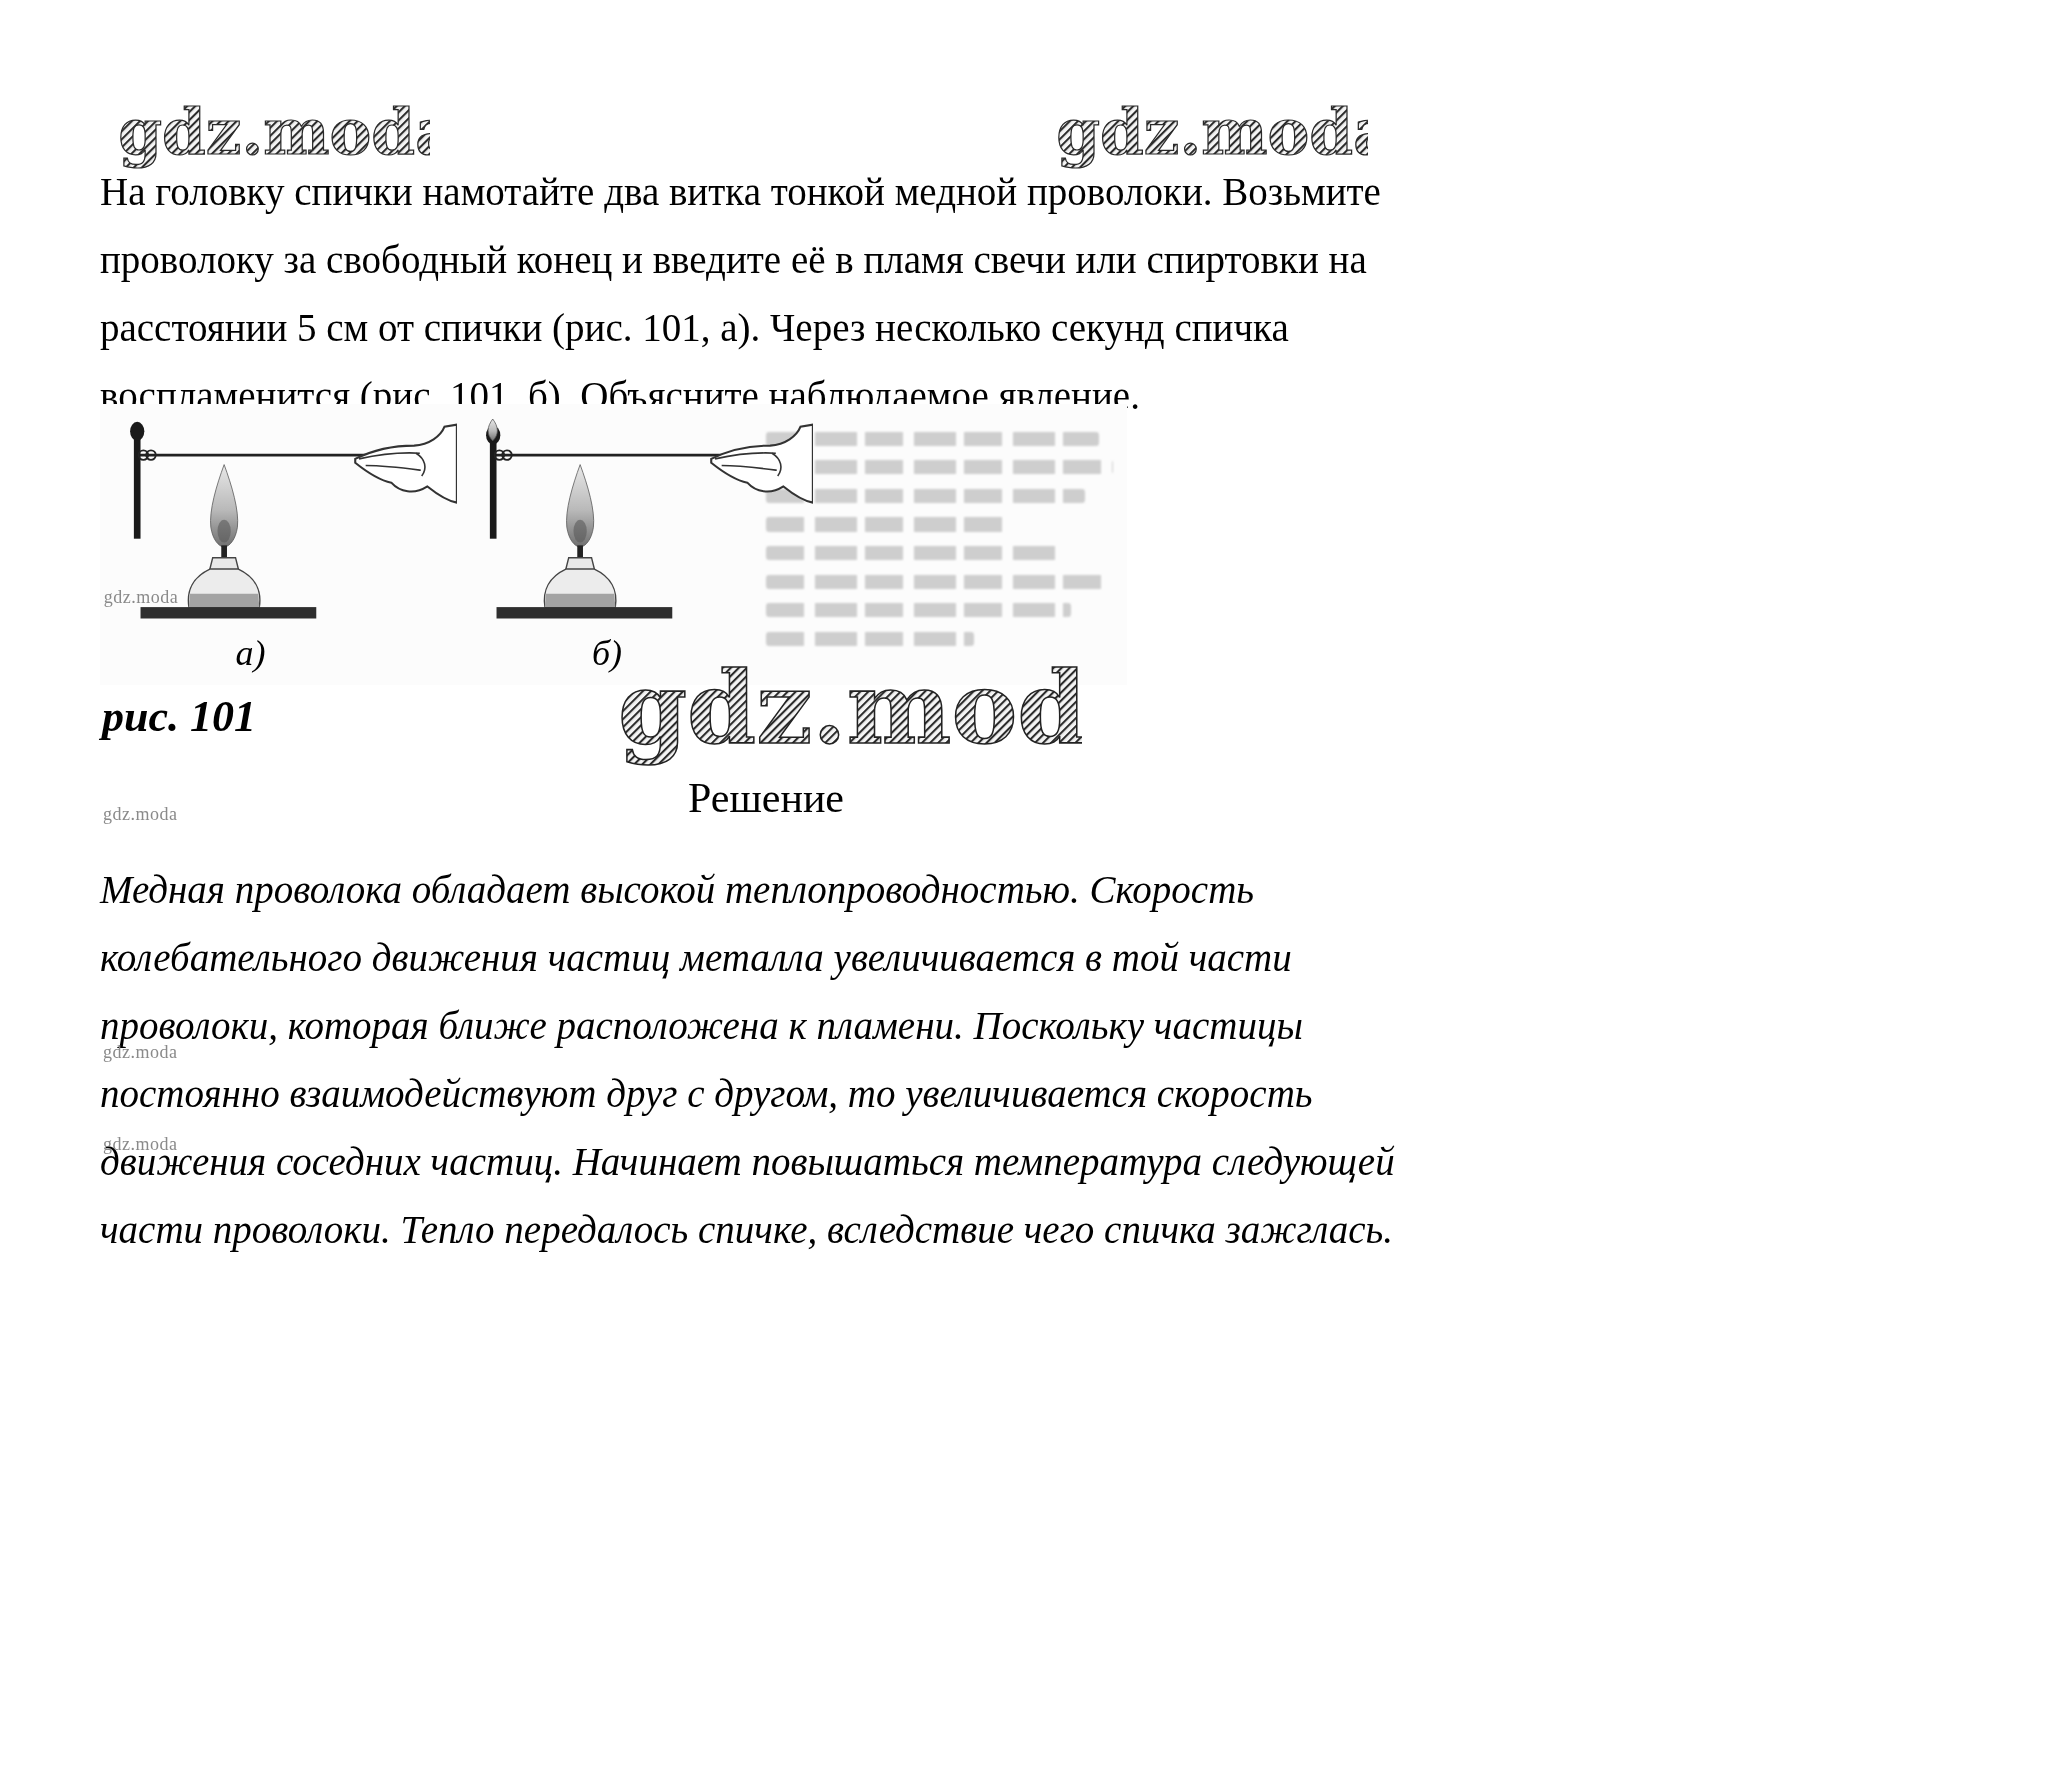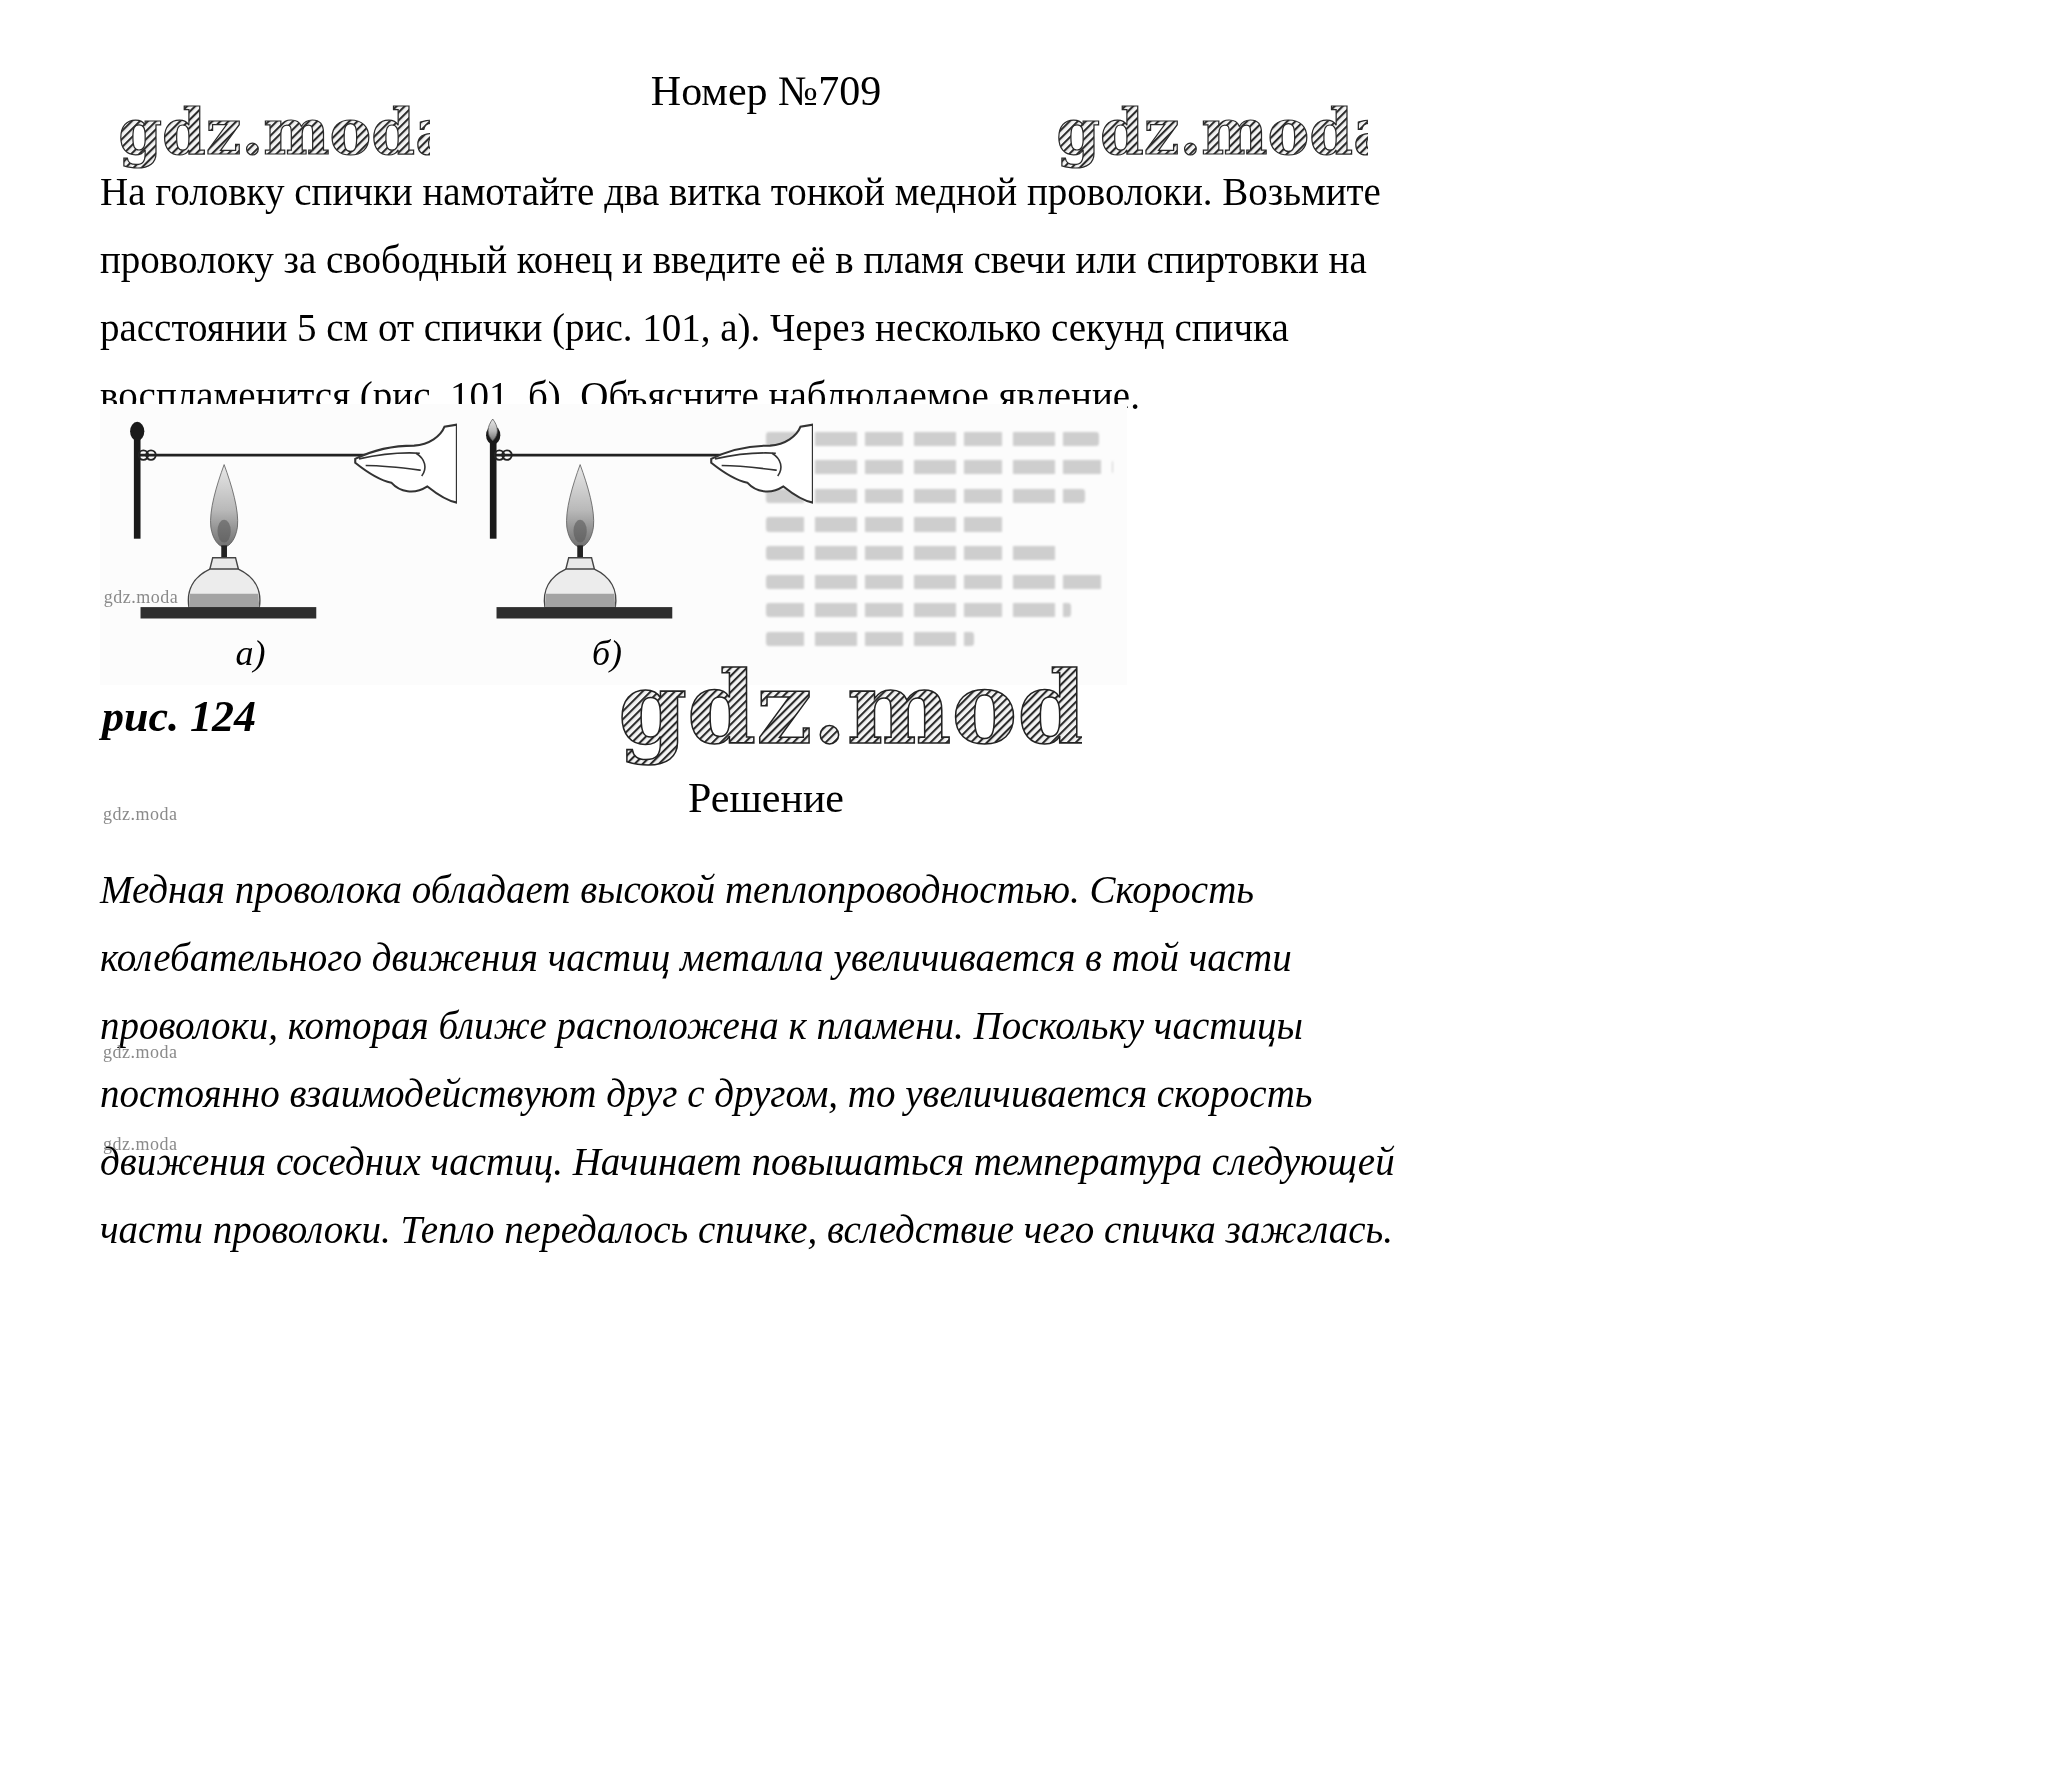--- a/index.html
+++ b/index.html
@@ -66,21 +66,20 @@
         <line x1="1" y1="0" x2="1" y2="6" stroke="#2b2b2b" stroke-width="2.4"></line>
       </pattern>
       <linearGradient id="flameGrad" x1="0" y1="0" x2="0" y2="1">
         <stop offset="0" stop-color="#e8e8e8"></stop>
         <stop offset="0.55" stop-color="#b9b9b9"></stop>
         <stop offset="1" stop-color="#6f6f6f"></stop>
       </linearGradient>
     </defs>
   </svg>
 
-  <div class="title">Номер №709</div>
 
   <svg class="wm wm-tl" width="314" height="76" viewBox="0 0 330 80">
     <text x="2" y="62" class="wm-text-sm">gdz.moda</text>
   </svg>
 
   <svg class="wm wm-tr" width="314" height="76" viewBox="0 0 330 80">
     <text x="2" y="62" class="wm-text-sm">gdz.moda</text>
   </svg>
 
   <div class="para problem">На головку спички намотайте два витка тонкой медной проволоки. Возьмите проволоку за свободный конец и введите её в пламя свечи или спиртовки на расстоянии 5 см от спички (рис. 101, а). Через несколько секунд спичка воспламенится (рис. 101, б). Объясните наблюдаемое явление.</div>
@@ -139,21 +138,21 @@
         <path d="M242,42 C264,37 288,35 306,36" fill="none" stroke="#333" stroke-width="1.7"></path>
         <path d="M249,49 C270,49 292,52 307,54" fill="none" stroke="#333" stroke-width="1.7"></path>
         <path d="M302,36 C312,42 314,52 308,60" fill="none" stroke="#333" stroke-width="1.7"></path>
       </svg>
       <div class="subfig-label">б)</div>
     </div>
 
     <div class="wm-small" style="left:3.8px; top:183px;">gdz.moda</div>
   </div>
 
-  <div class="fig-caption">рис. 124</div>
+  <div class="fig-caption">рис. 101</div>
 
   <svg class="wm wm-center" width="466" height="119" viewBox="0 0 490 125">
     <text x="2" y="96" class="wm-text-lg">gdz.moda</text>
   </svg>
 
   <div class="solution-heading">Решение</div>
 
   <div class="wm-small" style="left:103px; top:804px;">gdz.moda</div>
 
   <div class="para solution-text">Медная проволока обладает высокой теплопроводностью. Скорость колебательного движения частиц металла увеличивается в той части проволоки, которая ближе расположена к пламени. Поскольку частицы постоянно взаимодействуют друг с другом, то увеличивается скорость движения соседних частиц. Начинает повышаться температура следующей части проволоки. Тепло передалось спичке, вследствие чего спичка зажглась.</div>

